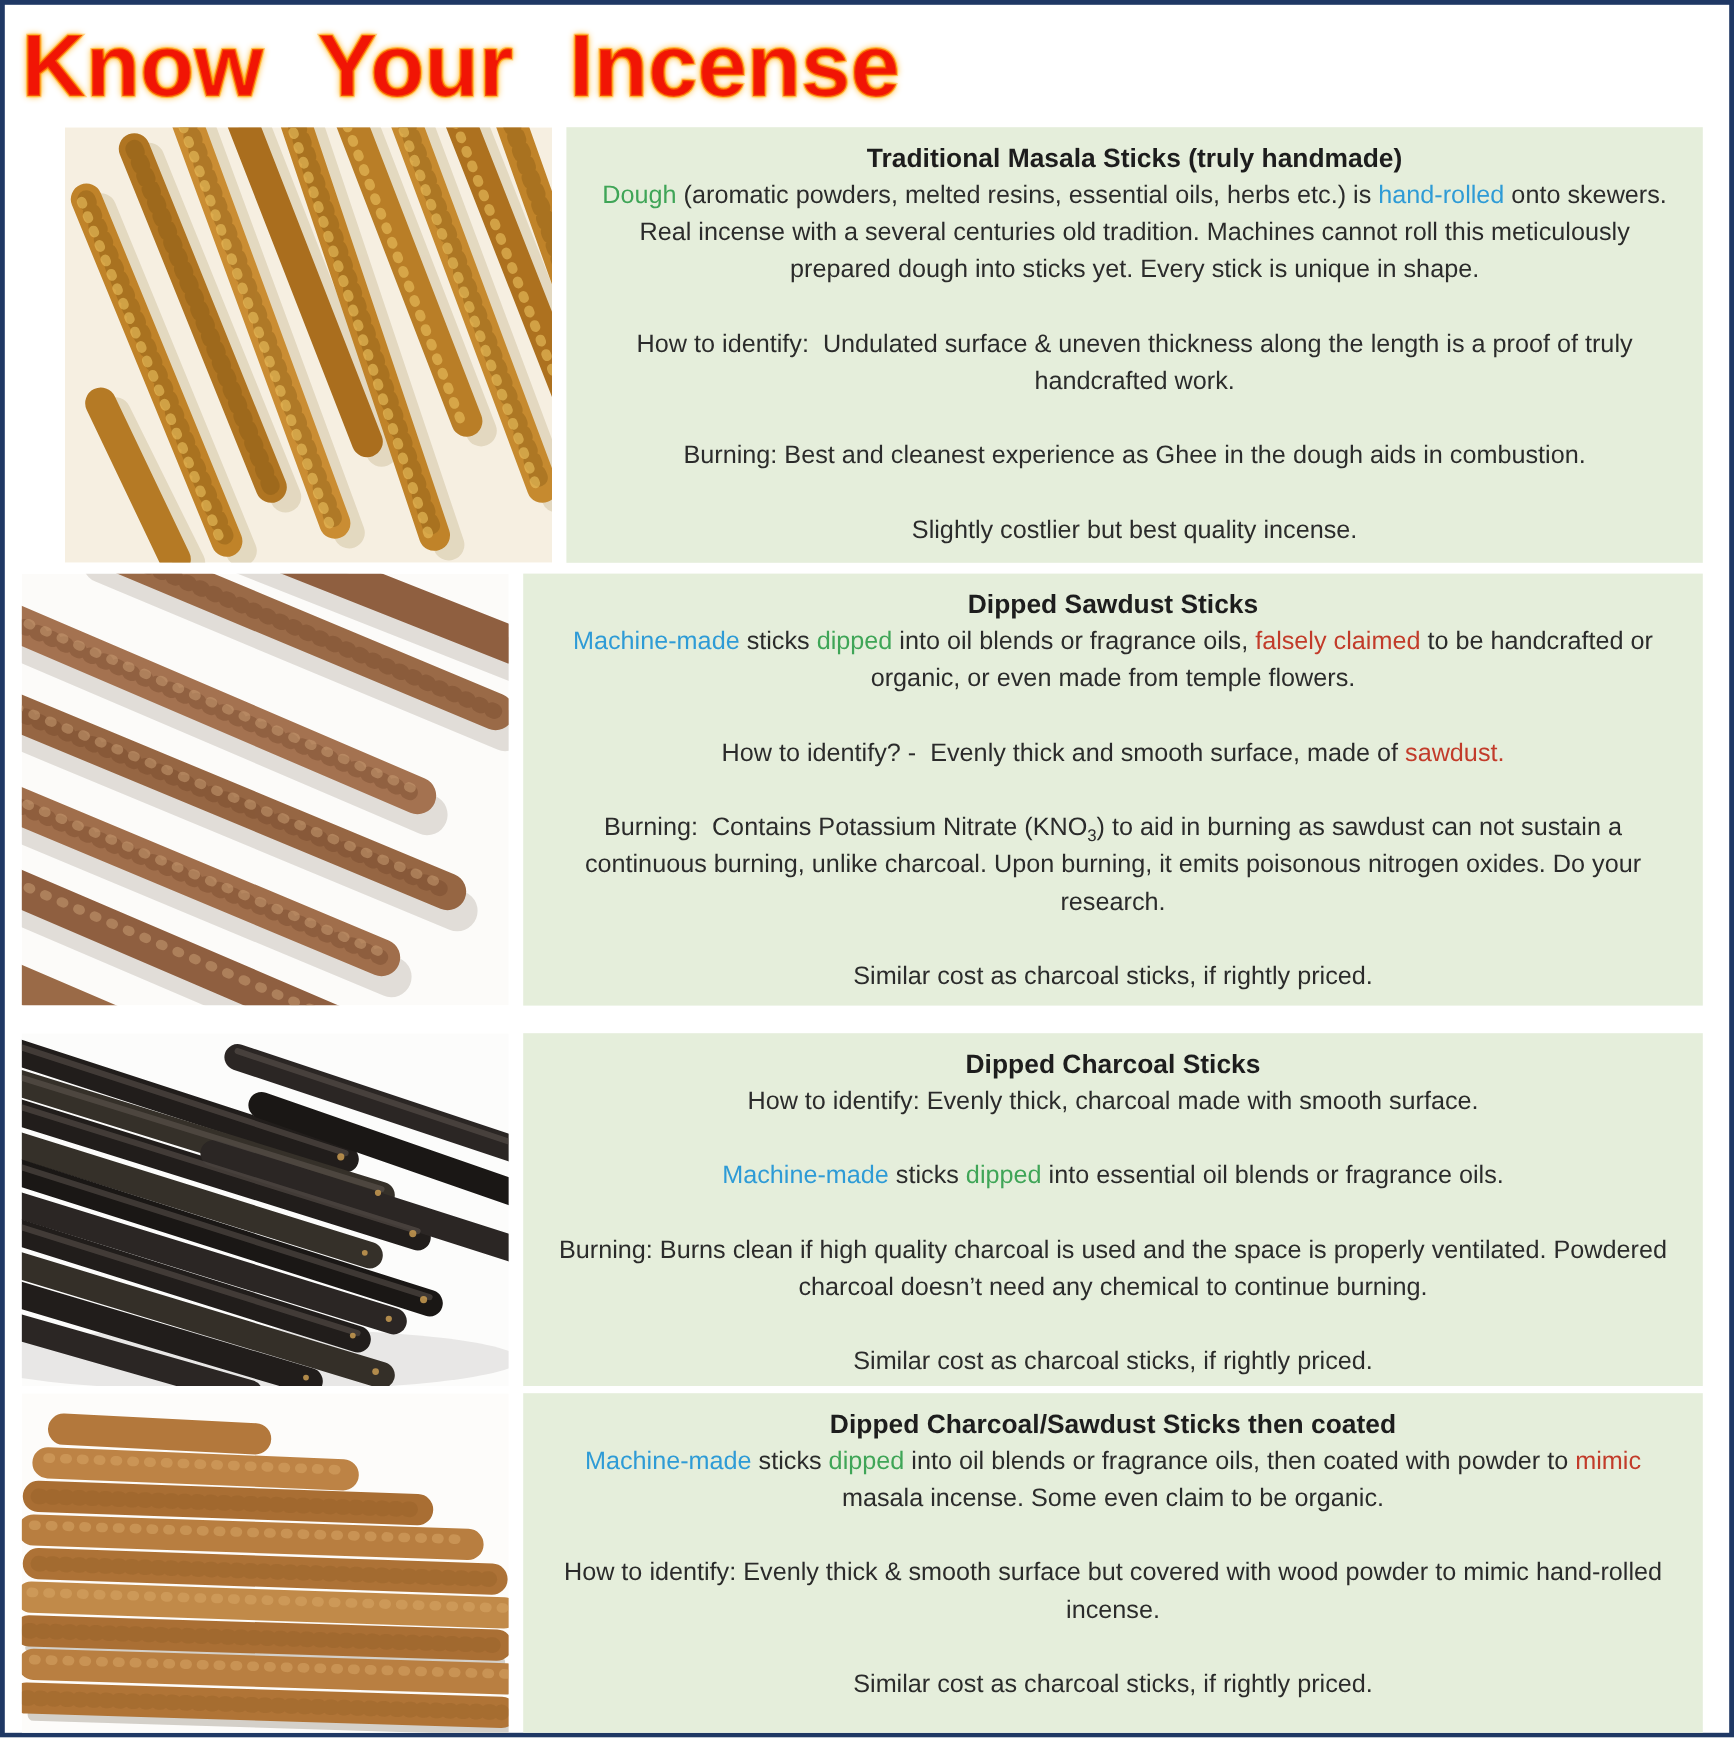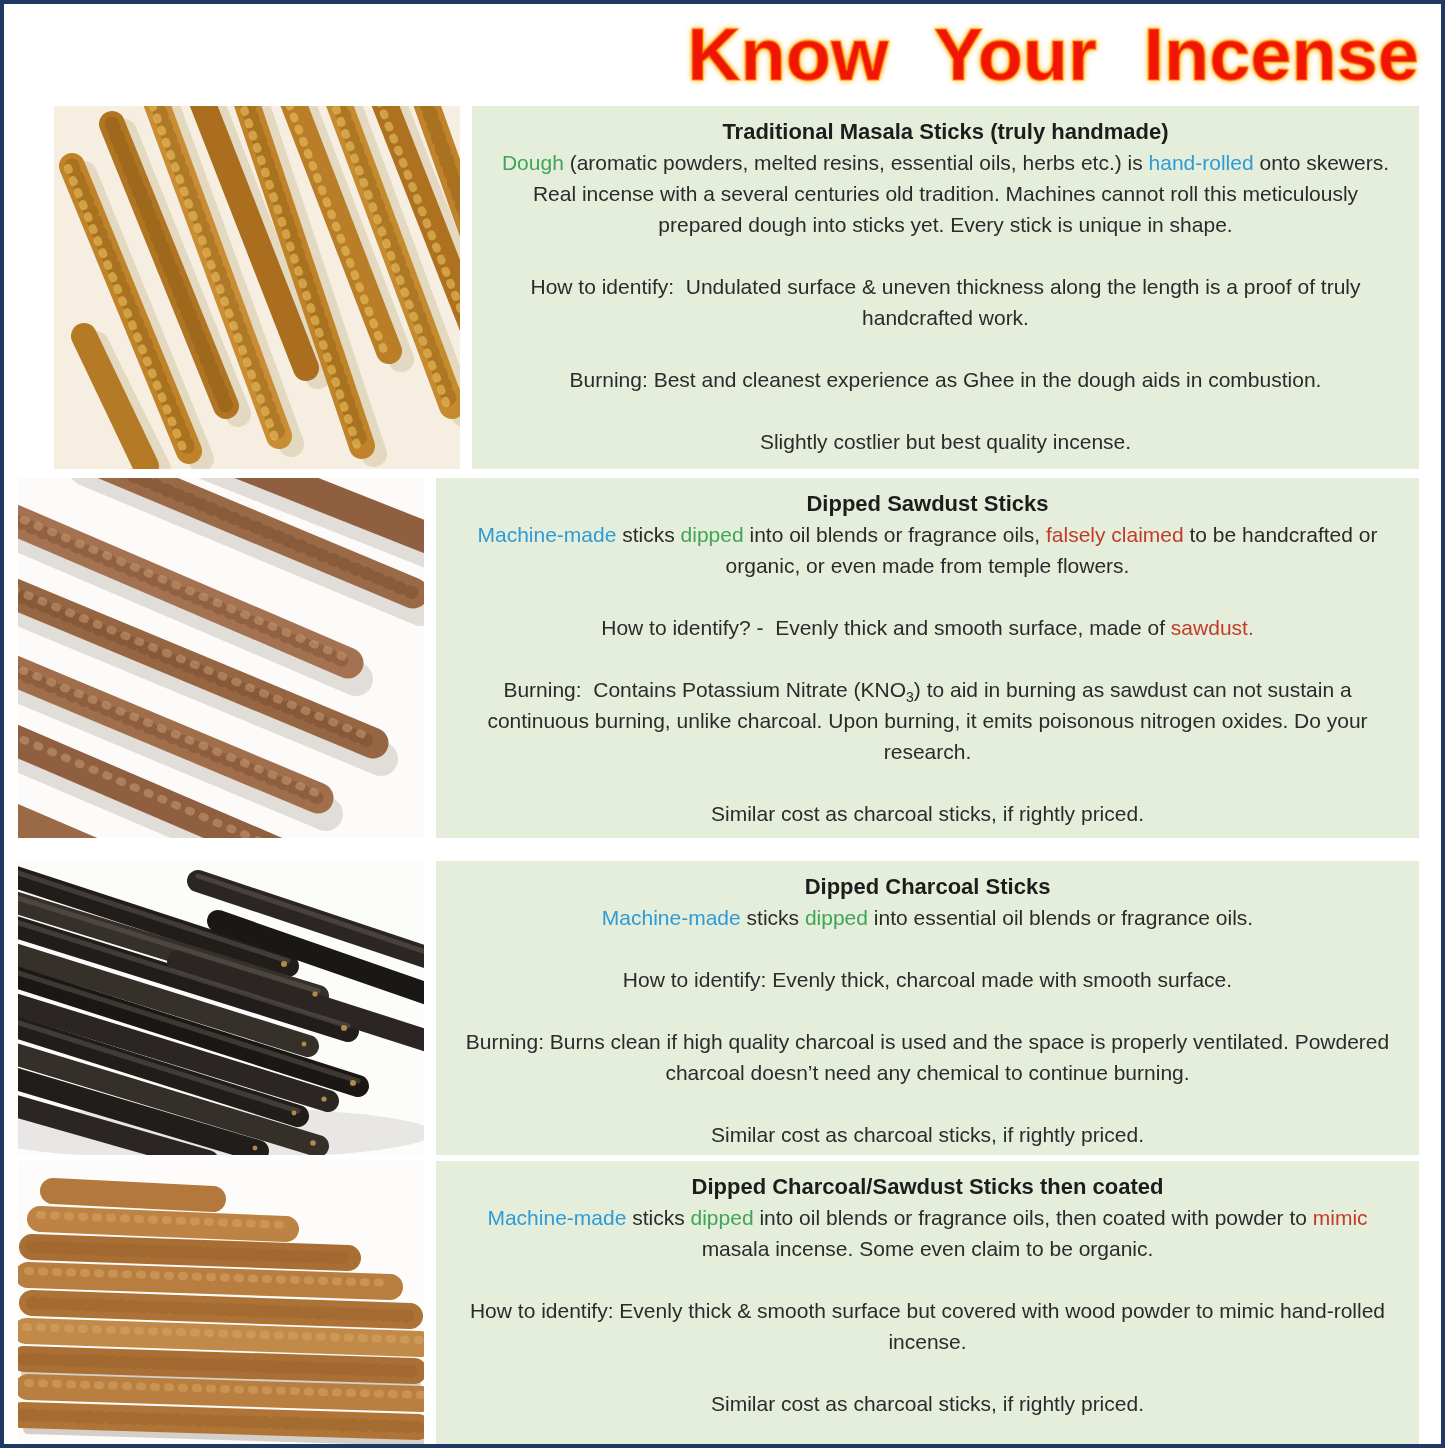--- a/index.html
+++ b/index.html
@@ -8,21 +8,21 @@
   }
   html,body{margin:0;padding:0;background:#ffffff;}
   .frame{
     box-sizing:border-box; width:1445px; height:1448px;
     border:4px solid var(--border); background:#ffffff;
     padding:6px 22px 12px 14px;
     font-family:"Liberation Sans", sans-serif;
     overflow:hidden;
   }
   .title{
-    margin:2px 0 8px; text-align:right;
+    margin:2px 0 8px; text-align:left;
     font-size:74px; line-height:86px; font-weight:700;
     color:var(--title_red);
     word-spacing:26px;
     -webkit-text-stroke:2px rgba(255,165,0,.45);
     text-shadow:0 0 6px var(--title_glow), 0 0 2px #ff9d00;
   }
   .row{display:flex; gap:12px;}
   .row.r1{height:363px; margin-bottom:9px;margin-left:36px;}
   .row.r2{height:360px; margin-bottom:23px;}
   .row.r3{height:294px; margin-bottom:6px;}
@@ -187,22 +187,22 @@
           <circle cx="276" cy="252" r="2.4"></circle>
             <circle cx="295" cy="282" r="2.8"></circle>
           <circle cx="237" cy="287" r="2.4"></circle>
             <circle cx="425" cy="138" r="2.8"></circle>
         </g>
       </svg>
     </figure>
     <div class="panel">
       <h2>Dipped Charcoal Sticks</h2>
       <div>
+          <p class="para"><span>How to identify: Evenly thick, charcoal made with smooth surface.</span></p>
           <p class="para"><span style="color: rgb(46, 155, 214);">Machine-made</span><span> sticks </span><span style="color: rgb(63, 165, 87);">dipped</span><span> into essential oil blends or fragrance oils.</span></p>
-          <p class="para"><span>How to identify: Evenly thick, charcoal made with smooth surface.</span></p>
           <p class="para"><span>Burning: Burns clean if high quality charcoal is used and the space is properly ventilated. Powdered charcoal doesn’t need any chemical to continue burning.</span></p>
           <p class="para"><span>Similar cost as charcoal sticks, if rightly priced.</span></p>
         </div>
     </div>
   </section>
 
   <section class="row r4">
     <figure class="photo">
       <svg viewBox="0 0 406 289" preserveAspectRatio="none" aria-hidden="true">
         <rect width="406" height="289" fill="#fdfcfa"></rect>

